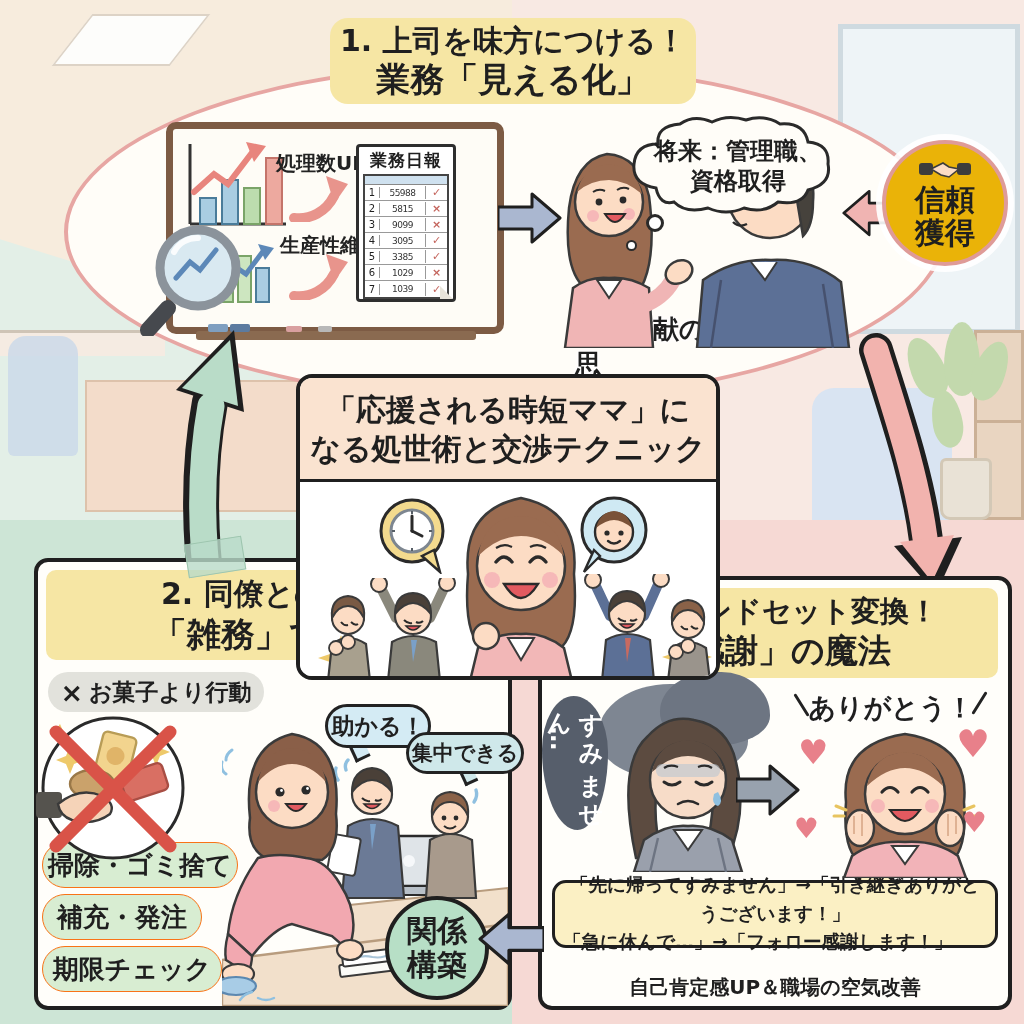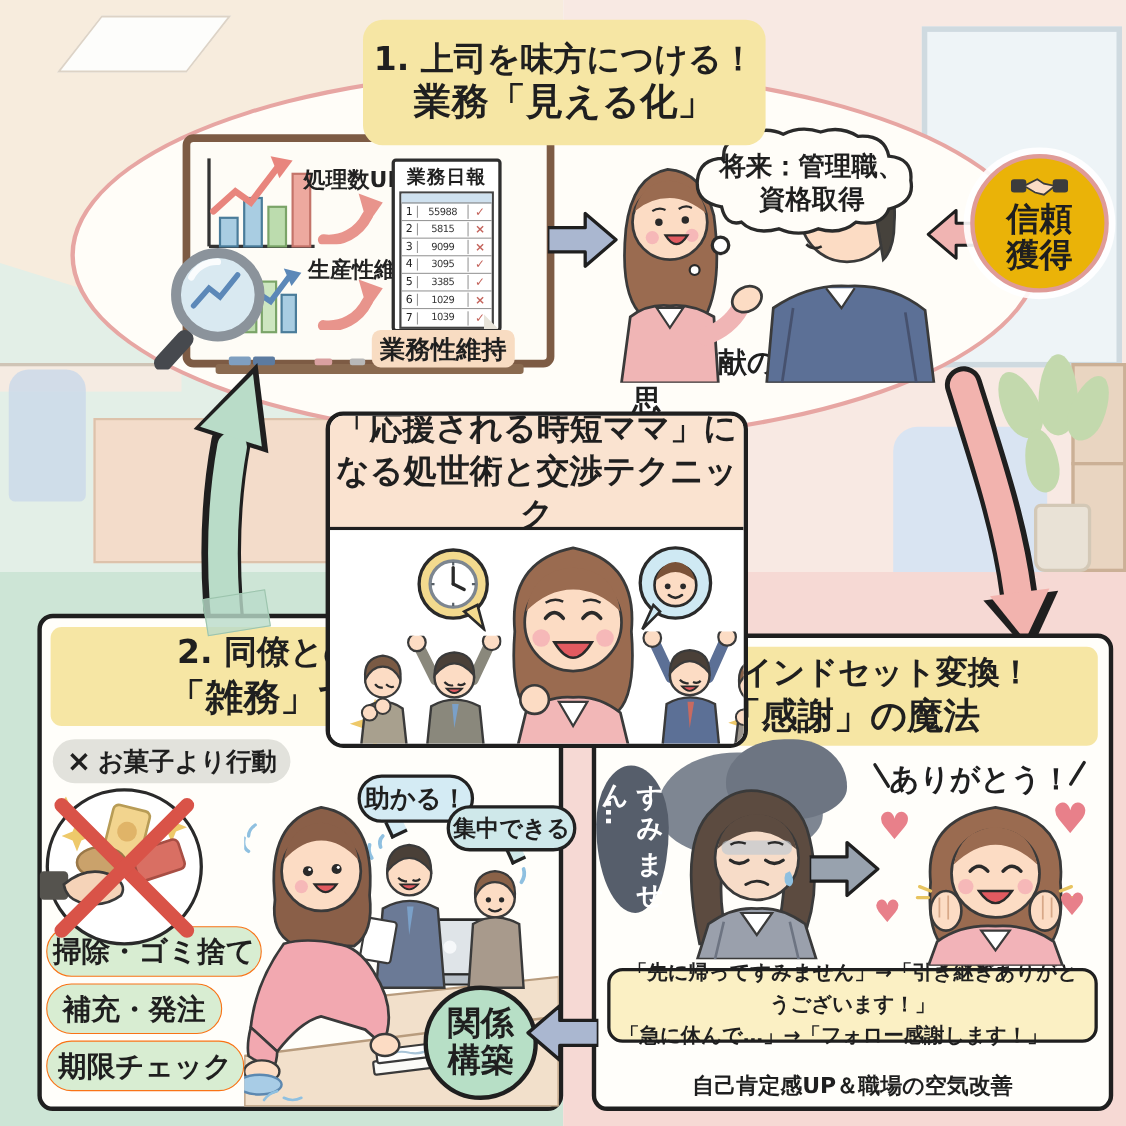--- a/index.html
+++ b/index.html
@@ -31,21 +31,21 @@
   .plantleaf { position:absolute; background:#c3d9ad; border-radius:50% 50% 50% 50%/60% 60% 40% 40%; }
   .q-tr .pot { position:absolute; left:428px; top:458px; width:52px; height:62px; background:#e9e2d6; border:3px solid #d3c8b6; border-radius:6px 6px 10px 10px; }
   .q-bl { left:0; top:520px; width:512px; height:504px; background:#cde5d6; }
   .q-br { left:512px; top:520px; width:512px; height:504px; background:#f6d9d4; }
 
   
   .ellipse1 { left:64px; top:62px; width:882px; height:340px; background:#fffdf8;
     border:4px solid #e7a6a3; border-radius:50%; }
 
   .title-badge { background:#f6e6a4; border-radius:18px; flex-direction:column; line-height:1.2; }
-  .t1 { left:330px; top:18px; width:366px; height:114px; font-size:30px; }
+  .t1 { left:330px; top:18px; width:366px; height:86px; font-size:30px; }
   .t1 .l2 { font-size:34px; }
 
   
   .board { left:166px; top:122px; width:338px; height:212px; background:#fefcf6;
     border:7px solid #7d5b44; border-radius:10px; }
   .marker { position:absolute; border-radius:2px; }
   .board-label { font-weight:bold; color:#222; }
   .report { left:356px; top:144px; width:100px; height:158px; background:#ffffff;
     border:3px solid #2e2e2e; border-radius:4px; overflow:hidden; }
   .report .fold { position:absolute; right:-3px; bottom:-3px; width:0; height:0;
@@ -62,21 +62,21 @@
     border-radius:8px; font-size:23px; font-weight:bold; }
 
   
   .thought-text { flex-direction:column; line-height:1.25; font-size:24px; font-weight:bold; }
   .caption1 { left:575px; top:312px; width:180px; font-size:26px; font-weight:bold; }
   .trust { left:882px; top:140px; width:126px; height:126px; border-radius:50%;
     background:#eab308; border:4px solid #df9b98; box-shadow:0 0 0 6px rgba(255,255,255,.9);
     flex-direction:column; font-size:30px; font-weight:bold; line-height:1.1; }
 
   
-  .center-box { left:296px; top:374px; width:384px; height:306px; background:#ffffff;
+  .center-box { left:296px; top:374px; width:424px; height:306px; background:#ffffff;
     border:4px solid #1f1f1f; border-radius:16px; overflow:hidden; z-index:30; }
   .center-head { width:100%; height:104px; background:#fae3d0; border-bottom:3px solid #1f1f1f;
     flex-direction:column; font-size:30px; font-weight:bold; line-height:1.3; }
 
   .bubble { background:#d4ebf4; border:3px solid #222; border-radius:22px; font-weight:bold; z-index:40;}
 
   
   .box2 { left:34px; top:558px; width:478px; height:452px; background:#fffefa;
     border:4px solid #1f1f1f; border-radius:14px; z-index:20; }
   .tape { left:186px; top:540px; width:58px; height:34px; background:#b9dbc9cc;
@@ -220,21 +220,20 @@
           <span class="c3">×</span>
         </div>
       <div class="trow">
           <span class="c1">7</span>
           <span class="c2">1039</span>
           <span class="c3">✓</span>
         </div>
     </div>
     <div class="fold"></div>
   </div>
-  <div class="abs keep-badge ctr" style="z-index:8;">業務性維持</div>
 
   <svg class="abs" style="left:498px;top:192px;z-index:6;" width="64" height="52" viewBox="0 0 64 52">
     <polygon points="0,15 34,15 34,2 62,26 34,50 34,37 0,37" fill="#aab7d0" stroke="#1f1f1f" stroke-width="3" stroke-linejoin="round"></polygon>
   </svg>
 
   <svg class="abs" style="left:545px;top:130px;z-index:5;" width="320" height="218" viewBox="0 0 320 218">
 
     <path d="M24,78 Q18,140 40,158 L96,158 Q112,128 104,66 Q94,26 62,24 Q30,30 24,78 Z" fill="#9a6b50" stroke="#3a3a3a" stroke-width="2.5"></path>
     <circle cx="64" cy="72" r="34" fill="#fcdcc4" stroke="#3a3a3a" stroke-width="2.5"></circle>
     <path d="M32,62 Q38,36 64,34 Q92,38 97,64 Q80,50 64,50 Q46,50 32,62 Z" fill="#9a6b50"></path>

